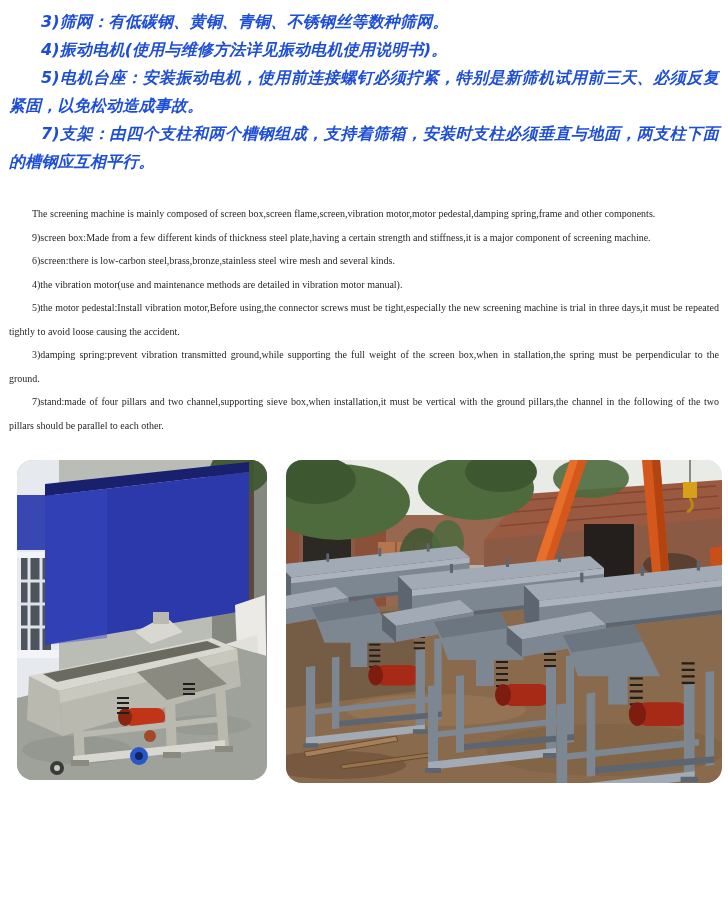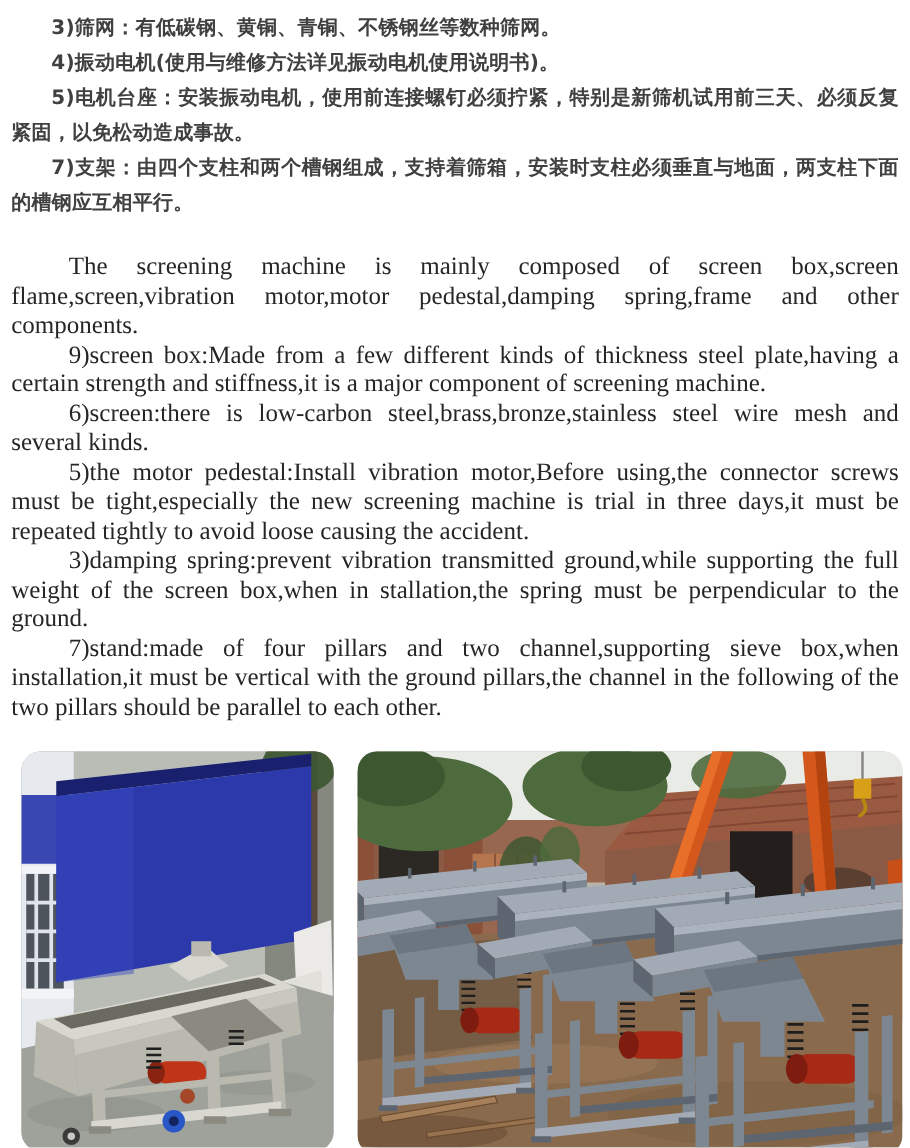--- a/index.html
+++ b/index.html
@@ -9,30 +9,31 @@
     background:#ffffff;
     overflow:hidden;
     font-family:"DejaVu Sans", sans-serif;
   }
   .text-col{padding:8px 9px 0 9px;}
   .cn-section p{
     margin:0;
     font-size:16px;
     line-height:28px;
     font-weight:600;
-    color:#404040;
+    color:#1d4ed8;
     text-indent:2em;
     text-align:justify;
     font-family:"DejaVu Sans", sans-serif;
     letter-spacing:0.2px;
+    font-style:italic;
   }
   .en-section{margin-top:26px;}
   .en-section p{
     margin:0;
-    font-size:20px;
+    font-size:10px;
     line-height:23.5px;
     color:#262626;
     text-indent:2.3em;
     text-align:justify;
     font-family:"Liberation Serif", serif;
   }
   .photos-row{
     position:relative;
     margin-top:23px;
     height:333px;
@@ -60,20 +61,21 @@
       <p>3)筛网：有低碳钢、黄铜、青铜、不锈钢丝等数种筛网。</p>
       <p>4)振动电机(使用与维修方法详见振动电机使用说明书)。</p>
       <p>5)电机台座：安装振动电机，使用前连接螺钉必须拧紧，特别是新筛机试用前三天、必须反复紧固，以免松动造成事故。</p>
       <p>7)支架：由四个支柱和两个槽钢组成，支持着筛箱，安装时支柱必须垂直与地面，两支柱下面的槽钢应互相平行。</p>
     </div>
 
     <div class="en-section">
       <p>The screening machine is mainly composed of screen box,screen flame,screen,vibration motor,motor pedestal,damping spring,frame and other components.</p>
       <p>9)screen box:Made from a few different kinds of thickness steel plate,having a certain strength and stiffness,it is a major component of screening machine.</p>
       <p>6)screen:there is low-carbon steel,brass,bronze,stainless steel wire mesh and several kinds.</p>
+      <p>4)the vibration motor(use and maintenance methods are detailed in vibration motor manual).</p>
       <p>5)the motor pedestal:Install vibration motor,Before using,the connector screws must be tight,especially the new screening machine is trial in three days,it must be repeated tightly to avoid loose causing the accident.</p>
       <p>3)damping spring:prevent vibration transmitted ground,while supporting the full weight of the screen box,when in stallation,the spring must be perpendicular to the ground.</p>
       <p>7)stand:made of four pillars and two channel,supporting sieve box,when installation,it must be vertical with the ground pillars,the channel in the following of the two pillars should be parallel to each other.</p>
     </div>
 
     <div class="photos-row">
 
       <div class="photo photo-left" title="stainless steel linear vibrating screen standing in front of a blue shed">
         <svg viewBox="0 0 250 320" preserveAspectRatio="none">
 

